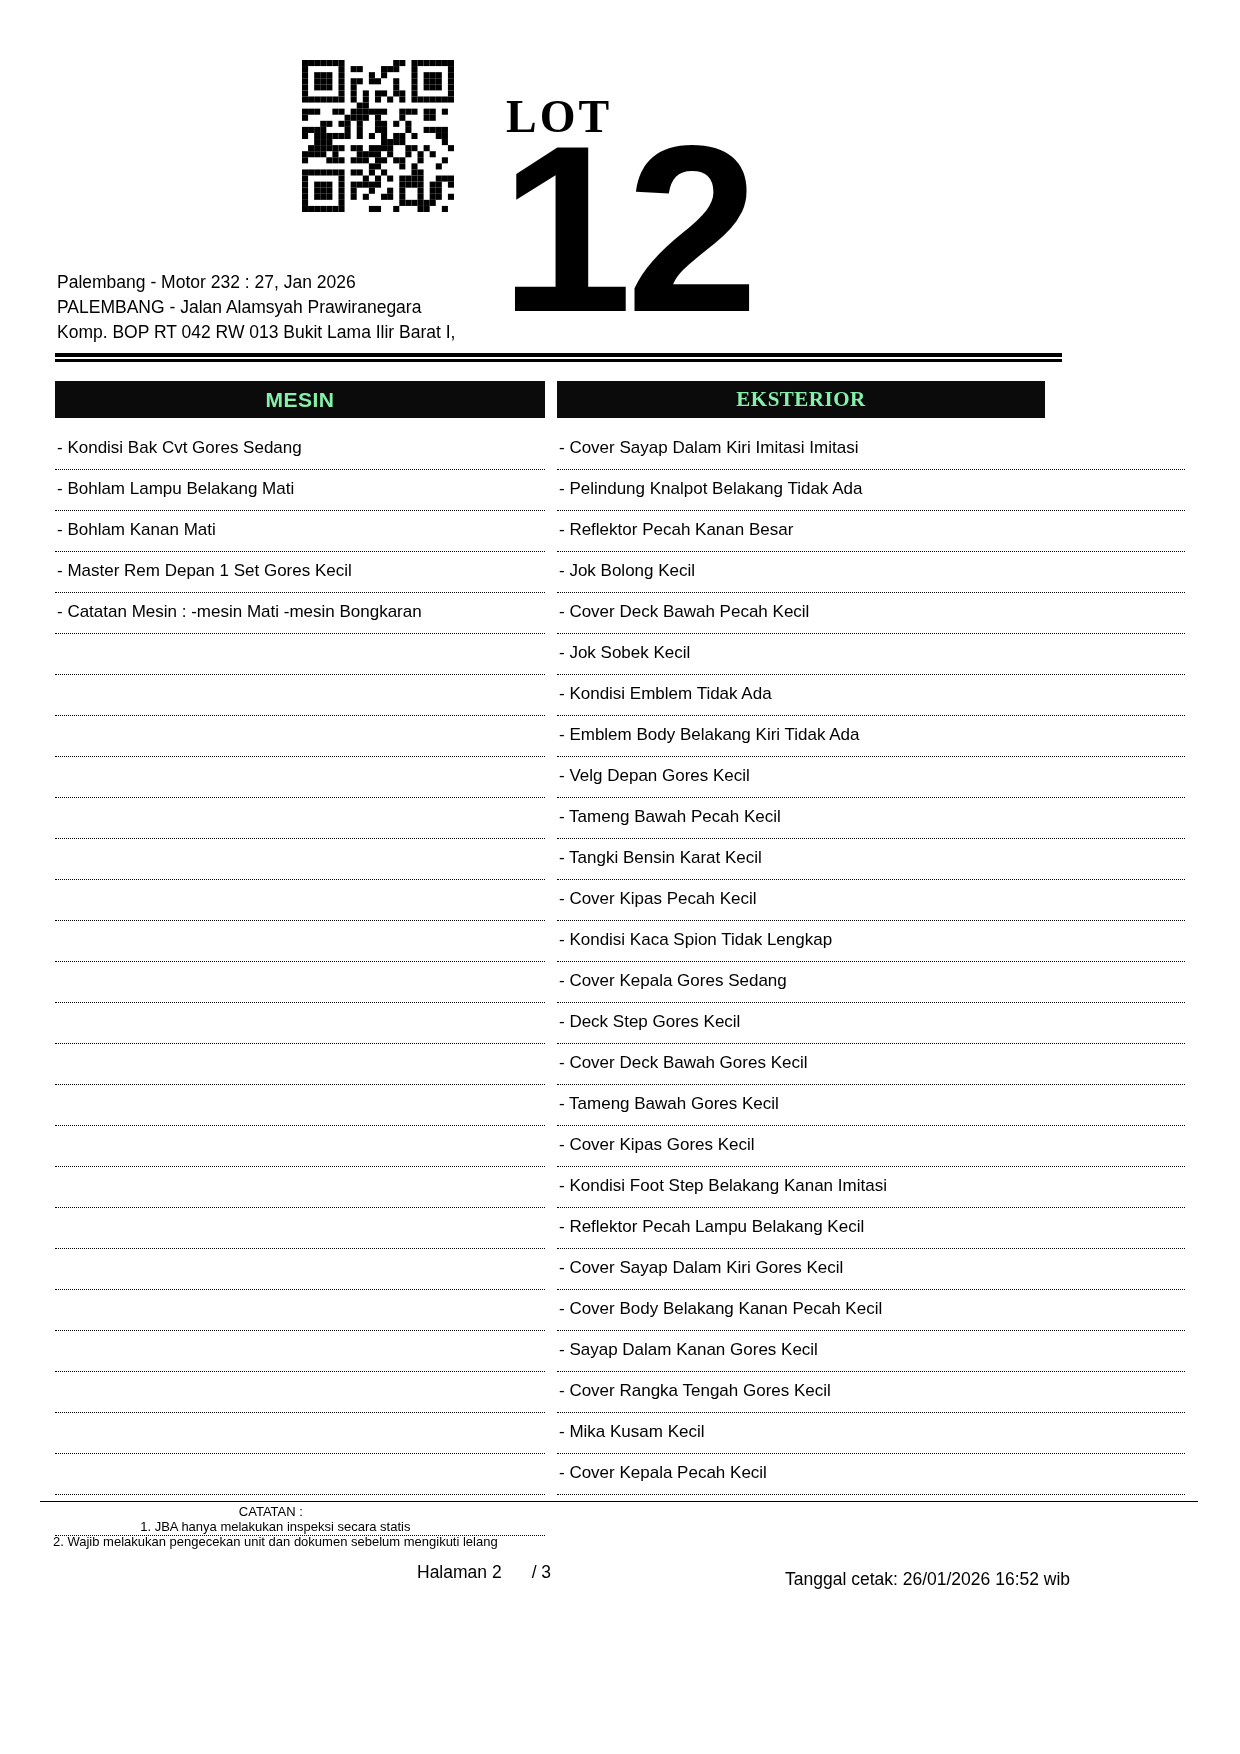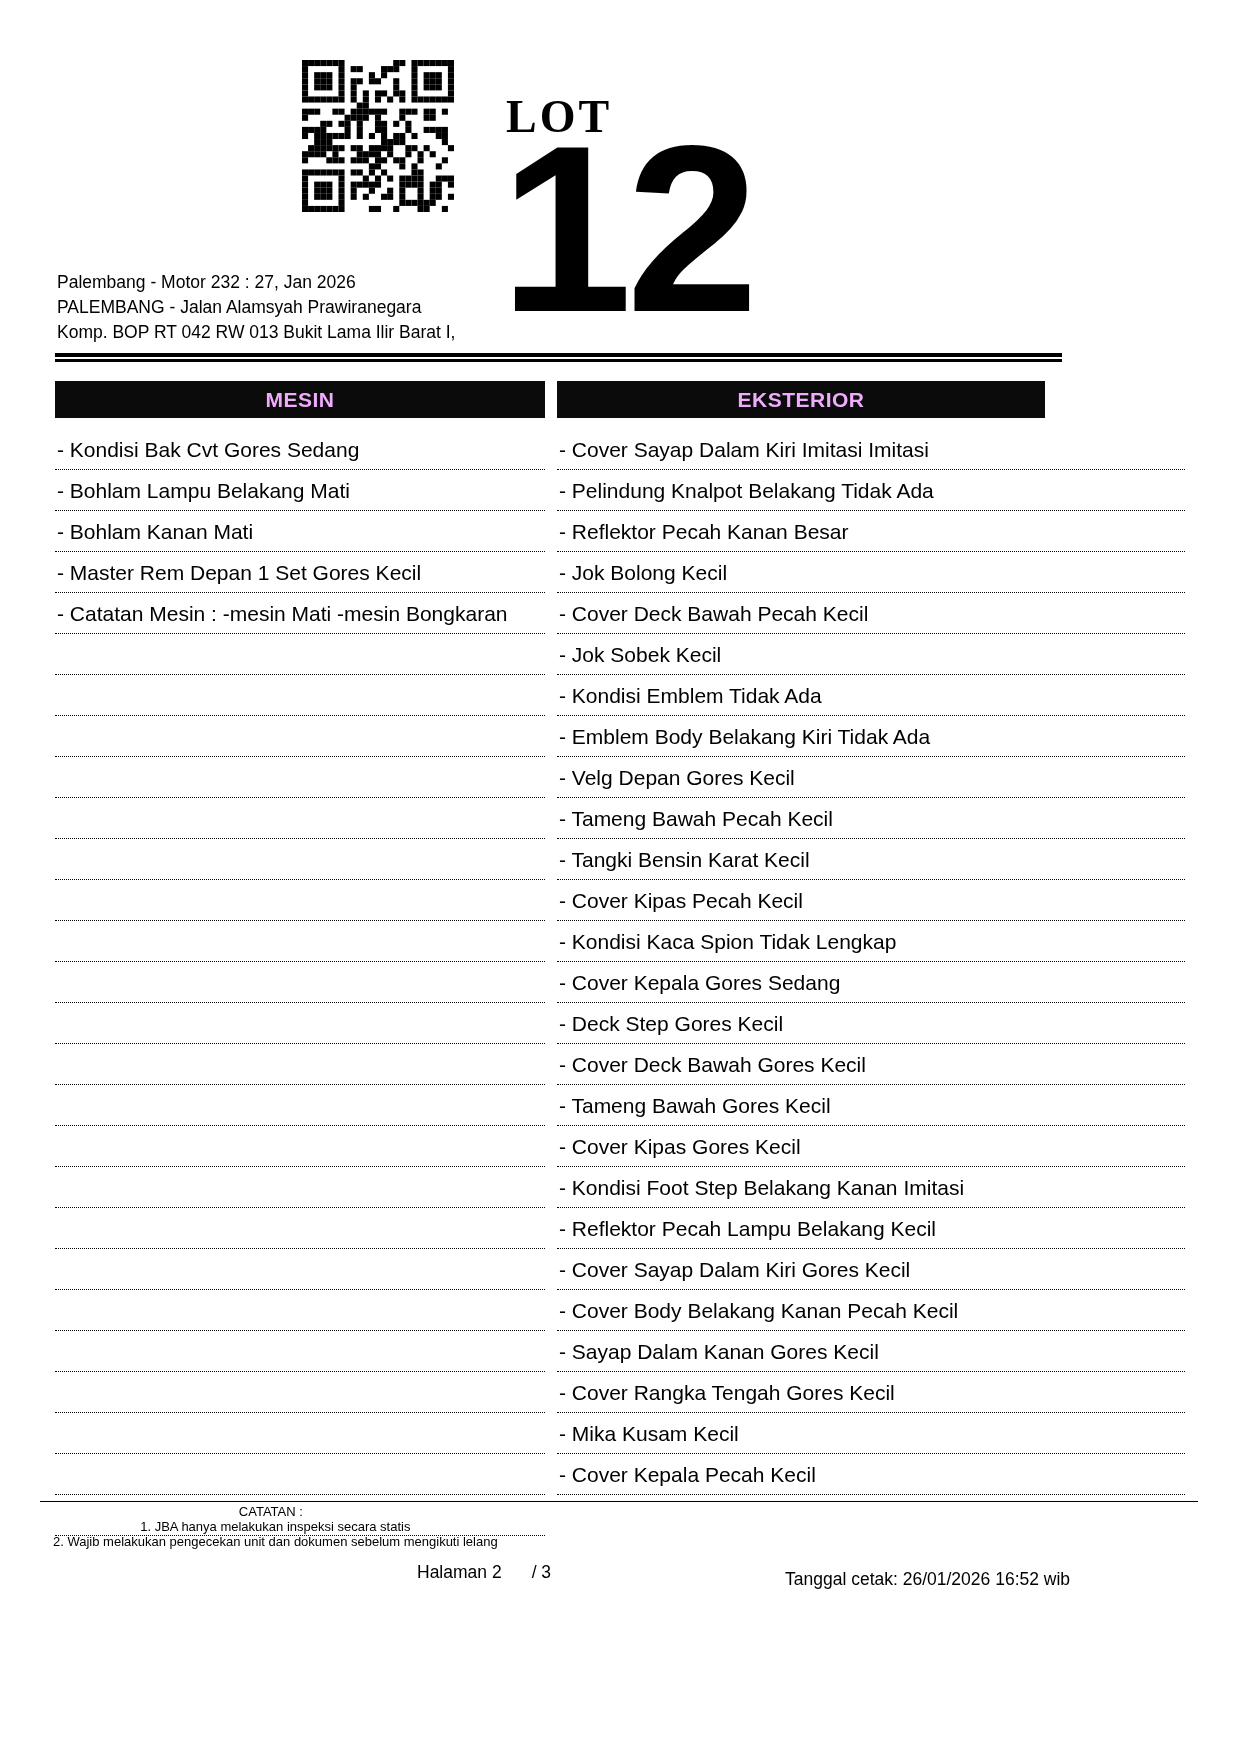--- a/index.html
+++ b/index.html
@@ -14,26 +14,26 @@
     line-height:0.92;letter-spacing:-6px;}
 
   .address{position:absolute;left:57px;top:238px;font-size:17.5px;line-height:25px;}
 
   .double-rule{position:absolute;left:55px;top:321px;width:1007px;height:9px;
     border-top:4px solid #000;border-bottom:3px solid #000;box-sizing:border-box;}
 
   .col{position:absolute;top:349px;}
   .col-left{left:55px;width:490px;}
   .col-right{left:557px;width:628px;}
-  .col-header{height:37px;background:#0b0b0b;color:#f0abfc;font-weight:bold;font-size:21px;
+  .col-header{height:37px;background:#0b0b0b;color:#86efac;font-weight:bold;font-size:21px;
     display:flex;align-items:center;justify-content:center;letter-spacing:0.5px;}
-  .col-right .col-header{width:488px;}
+  .col-right .col-header{width:488px;font-family:Liberation Serif, serif;}
   .rows{margin-top:11px;}
   .row{height:41px;box-sizing:border-box;border-bottom:1px dotted #000;
-    font-size:21px;padding:9px 0 0 2px;white-space:nowrap;overflow:hidden;}
+    font-size:17px;padding:9px 0 0 2px;white-space:nowrap;overflow:hidden;}
 
   .footer-rule{position:absolute;left:40px;top:1469px;width:1158px;border-top:1px solid #000;}
 
   .catatan{position:absolute;left:44px;top:1472px;font-size:13px;line-height:15px;background:transparent;text-align:center;}
   .catatan .note{margin-left:9px;}
 
   .halaman{position:absolute;left:417px;top:1530px;font-size:17.5px;display:flex;gap:30px;}
   .print-date{position:absolute;left:785px;top:1537px;font-size:17.5px;}
 </style>
 </head>

